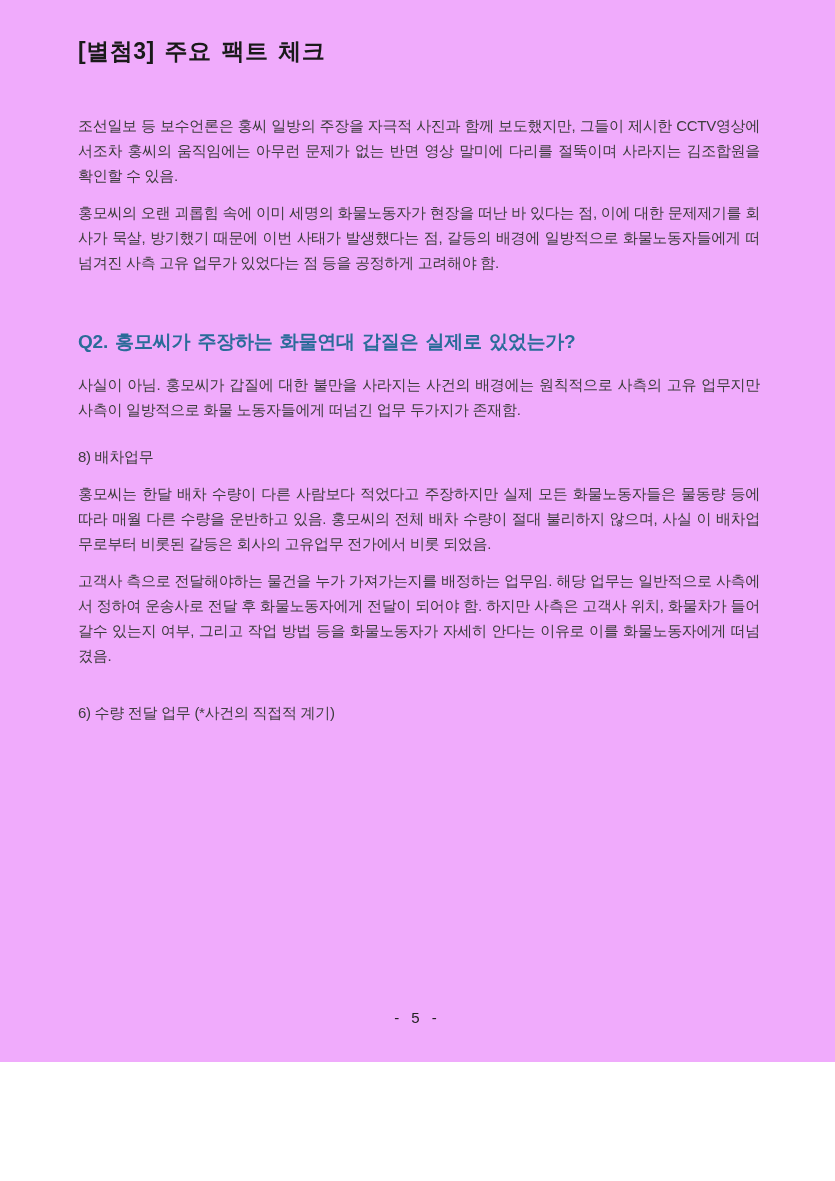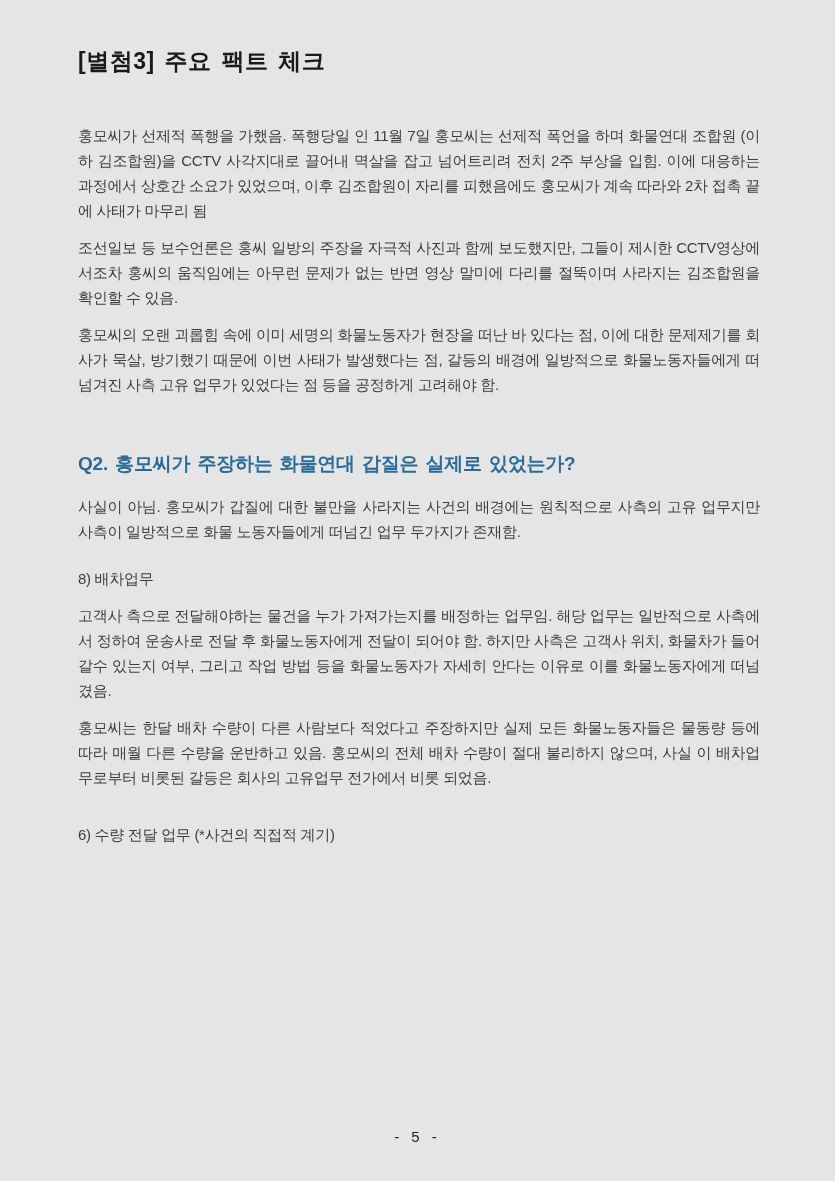--- a/index.html
+++ b/index.html
@@ -3,25 +3,25 @@
 <meta charset="utf-8">
 <style>
   html, body {
     margin: 0;
     padding: 0;
     background: #ffffff;
   }
   .page {
     position: relative;
     width: 835px;
-    height: 1181px;
+    height: 1062px;
     margin: 0 auto;
-    background: #e5e5e5;
+    background: #f0abfc;
     box-sizing: border-box;
-    padding: 46px 75px 0 78px;
+    padding: 36px 75px 0 78px;
     font-family: "Liberation Sans", "DejaVu Sans", sans-serif;
     color: #3d3d3d;
     overflow: hidden;
   }
   .doc-title {
     margin: 0 0 46px 0;
     font-size: 23px;
     font-weight: 700;
     letter-spacing: 0.5px;
     color: #1a1a1a;
@@ -75,33 +75,32 @@
   }
 </style>
 </head>
 <body>
 
 <div class="page">
 
   <h1 class="doc-title">[별첨3] 주요 팩트 체크</h1>
 
   <section class="q-section">
-    <p class="body-para">홍모씨가 선제적 폭행을 가했음. 폭행당일 인 11월 7일 홍모씨는 선제적 폭언을 하며 화물연대 조합원 (이하 김조합원)을 CCTV 사각지대로 끌어내 멱살을 잡고 넘어트리려 전치 2주 부상을 입힘. 이에 대응하는 과정에서 상호간 소요가 있었으며, 이후 김조합원이 자리를 피했음에도 홍모씨가 계속 따라와 2차 접촉 끝에 사태가 마무리 됨</p>
     <p class="body-para">조선일보 등 보수언론은 홍씨 일방의 주장을 자극적 사진과 함께 보도했지만, 그들이 제시한 CCTV영상에서조차 홍씨의 움직임에는 아무런 문제가 없는 반면 영상 말미에 다리를 절뚝이며 사라지는 김조합원을 확인할 수 있음.</p>
     <p class="body-para">홍모씨의 오랜 괴롭힘 속에 이미 세명의 화물노동자가 현장을 떠난 바 있다는 점, 이에 대한 문제제기를 회사가 묵살, 방기했기 때문에 이번 사태가 발생했다는 점, 갈등의 배경에 일방적으로 화물노동자들에게 떠넘겨진 사측 고유 업무가 있었다는 점 등을 공정하게 고려해야 함.</p>
   </section>
 
   <section class="q-section">
     <h2 class="q-heading">Q2. 홍모씨가 주장하는 화물연대 갑질은 실제로 있었는가?</h2>
     <p class="body-para">사실이 아님. 홍모씨가 갑질에 대한 불만을 사라지는 사건의 배경에는 원칙적으로 사측의 고유 업무지만 사측이 일방적으로 화물 노동자들에게 떠넘긴 업무 두가지가 존재함.</p>
 
     <div class="subsection">
       <p class="subsection-label">8) 배차업무</p>
+      <p class="body-para">홍모씨는 한달 배차 수량이 다른 사람보다 적었다고 주장하지만 실제 모든 화물노동자들은 물동량 등에 따라 매월 다른 수량을 운반하고 있음. 홍모씨의 전체 배차 수량이 절대 불리하지 않으며, 사실 이 배차업무로부터 비롯된 갈등은 회사의 고유업무 전가에서 비롯 되었음.</p>
       <p class="body-para">고객사 측으로 전달해야하는 물건을 누가 가져가는지를 배정하는 업무임. 해당 업무는 일반적으로 사측에서 정하여 운송사로 전달 후 화물노동자에게 전달이 되어야 함. 하지만 사측은 고객사 위치, 화물차가 들어 갈수 있는지 여부, 그리고 작업 방법 등을 화물노동자가 자세히 안다는 이유로 이를 화물노동자에게 떠넘겼음.</p>
-      <p class="body-para">홍모씨는 한달 배차 수량이 다른 사람보다 적었다고 주장하지만 실제 모든 화물노동자들은 물동량 등에 따라 매월 다른 수량을 운반하고 있음. 홍모씨의 전체 배차 수량이 절대 불리하지 않으며, 사실 이 배차업무로부터 비롯된 갈등은 회사의 고유업무 전가에서 비롯 되었음.</p>
     </div>
 
     <div class="subsection extra-gap">
       <p class="subsection-label">6) 수량 전달 업무 (*사건의 직접적 계기)</p>
     </div>
   </section>
 
   <div class="page-number">- 5 -</div>
 
 </div>

